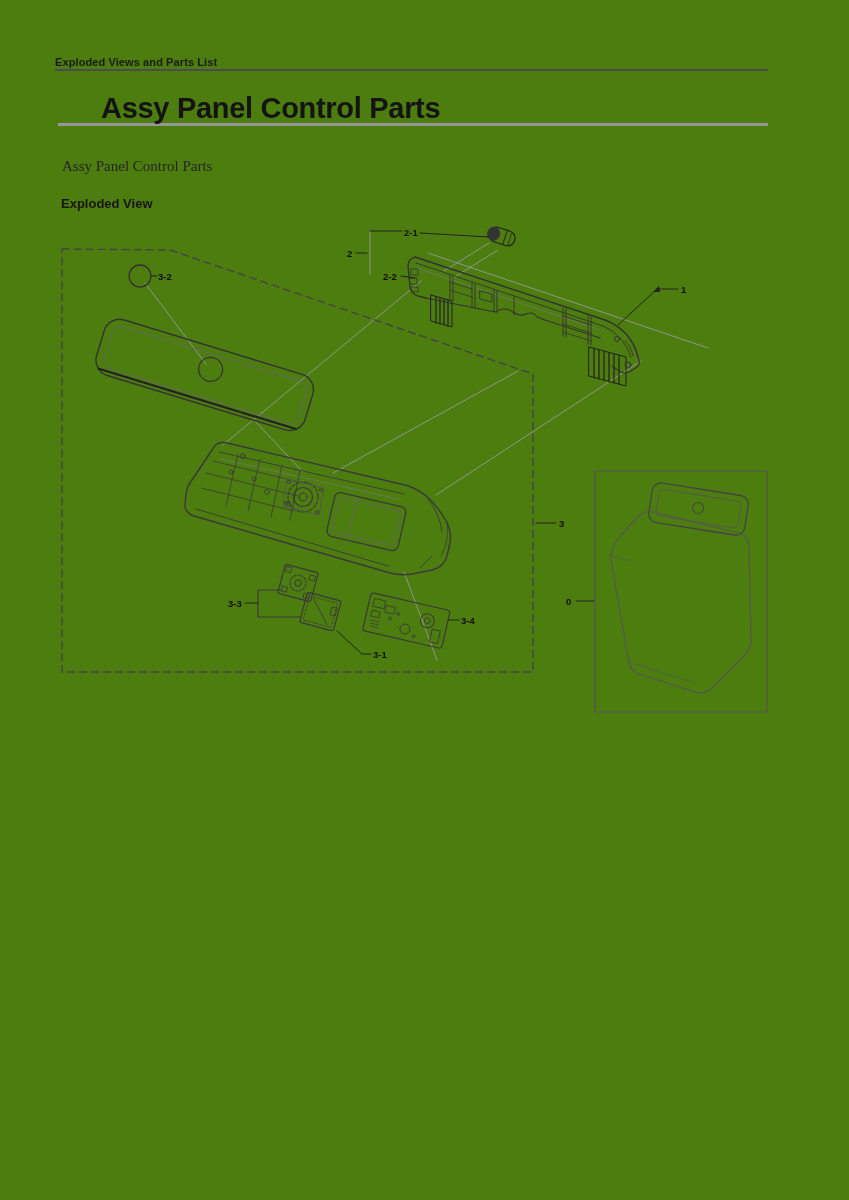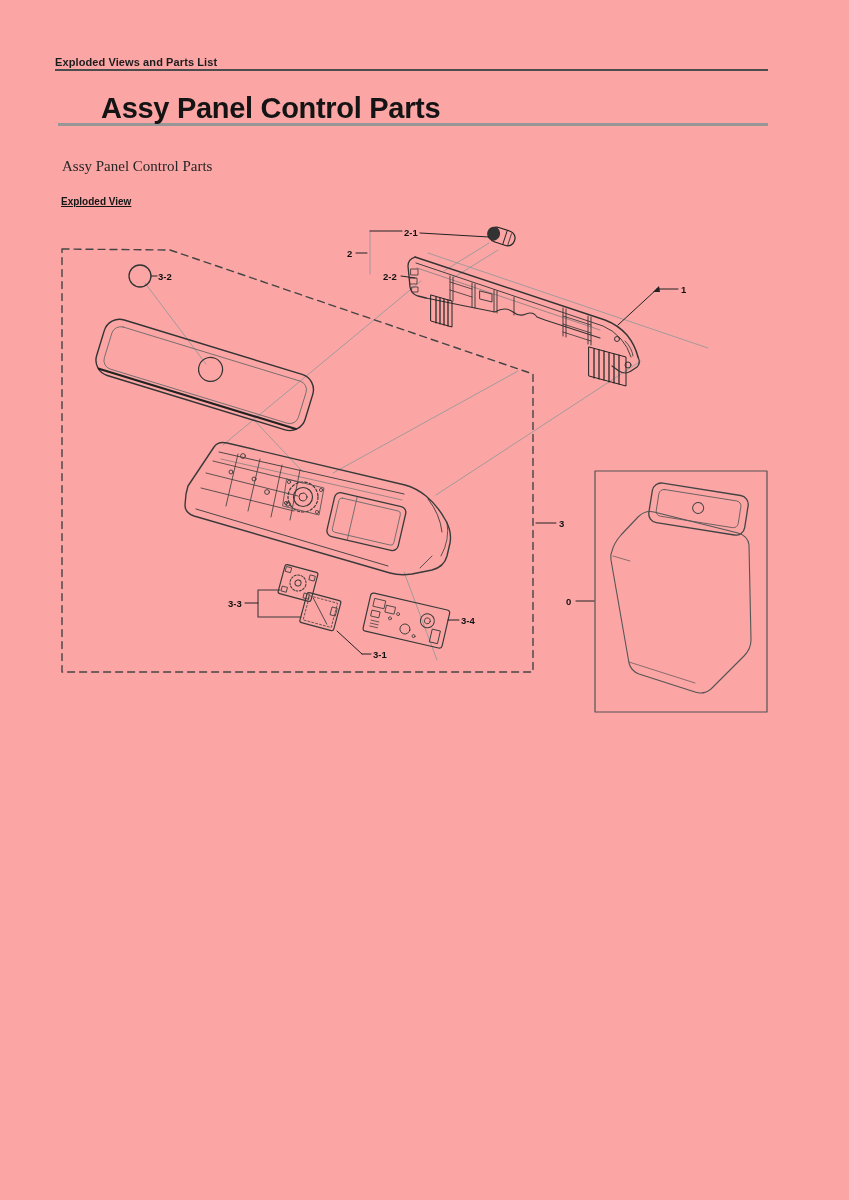--- a/index.html
+++ b/index.html
@@ -1,19 +1,19 @@
 <!DOCTYPE html>
 <html><head>
 <meta charset="utf-8">
 <style>
   html,body{margin:0;padding:0;background:#ffffff;}
   .page{
     position:relative;
     width:849px;height:1200px;
-    background:#fca5a5;
+    background:#4d7c0f;
     font-family:"Liberation Sans",sans-serif;
     overflow:hidden;
   }
   .hdr-label{
     position:absolute;left:55px;top:56px;
     font-size:11px;font-weight:bold;color:#1c1c1c;
     letter-spacing:0.1px;
   }
   .hdr-rule{
     position:absolute;left:55px;top:69px;width:713px;height:0;
@@ -29,21 +29,21 @@
     position:absolute;left:58px;top:123px;width:710px;height:3px;
     background:#979797;z-index:1;
   }
   .subtitle{
     position:absolute;left:62px;top:158px;
     font-family:"Liberation Serif",serif;
     font-size:15px;color:#262626;white-space:nowrap;
   }
   .section-label{
     position:absolute;left:61px;top:196px;
-    font-size:10px;font-weight:bold;color:#161616;text-decoration:underline;
+    font-size:13px;font-weight:bold;color:#161616;
   }
   .diagram{
     position:absolute;left:50px;top:218px;width:730px;height:505px;
   }
   svg text{
     font-family:"Liberation Sans",sans-serif;
     font-weight:bold;font-size:9.5px;fill:#111111;
   }
 </style>
 </head>

